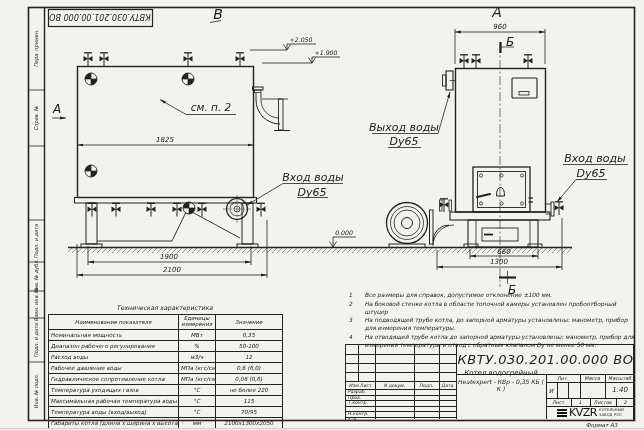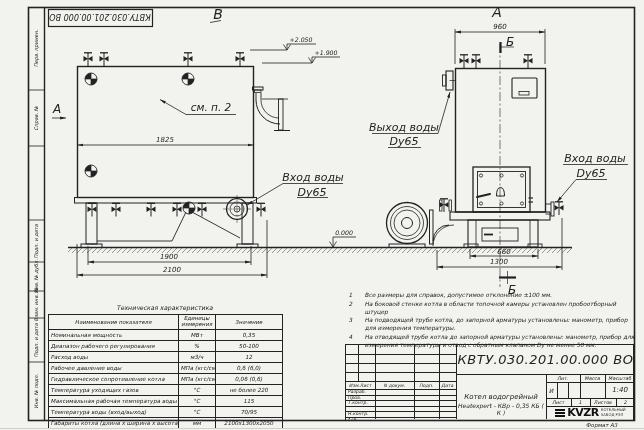--- a/index.html
+++ b/index.html
@@ -21,21 +21,21 @@
   .tb{position:absolute;left:345px;top:344px;width:289px;height:77px;border:1.4px solid #222;box-sizing:border-box;}
   .tb .hl{position:absolute;height:1px;background:#222;}
   .tb .vl{position:absolute;width:1px;background:#222;}
   .tb .cell{position:absolute;font-style:italic;overflow:hidden;display:flex;align-items:center;justify-content:center;text-align:center;}
   .tb .lft{justify-content:flex-start;padding-left:2px;}
   .desig{font-size:13px;letter-spacing:.5px;}
   .docname{flex-direction:column;line-height:1.25;}
   .logo{display:flex;align-items:center;gap:2px;}
   .logo-mark{width:10px;height:10px;background:#111;
      background-image:linear-gradient(#f2f2ee 1px,transparent 1px);background-size:10px 3px;}
-  .logo-word{font-weight:bold;font-style:normal;font-size:11px;letter-spacing:-0.5px;color:#111;}
+  .logo-word{font-weight:normal;font-style:normal;font-size:11px;letter-spacing:-0.5px;color:#111;}
   .logo-cap{font-size:3.8px;font-style:normal;line-height:1.15;text-align:left;color:#333;}
   .fmt{position:absolute;left:570px;top:422px;width:64px;font-size:5.5px;font-style:italic;text-align:center;}
   .pageedge{position:absolute;left:0;top:428px;width:644px;height:1px;background:#cfcfc9;}
 </style>
 </head>
 <body>
 
 <div class="canvas">
 
 <svg width="644" height="430" viewBox="0 0 644 430">
@@ -387,21 +387,21 @@
   <div class="cell" style="left:0;top:36px;width:29px;height:8px;font-size:4.6px">Изм.Лист</div>
   <div class="cell" style="left:29px;top:36px;width:39px;height:8px;font-size:4.6px">N докум.</div>
   <div class="cell" style="left:68px;top:36px;width:25px;height:8px;font-size:4.6px">Подп.</div>
   <div class="cell" style="left:93px;top:36px;width:17px;height:8px;font-size:4.6px">Дата</div>
   <div class="cell lft" style="left:0;top:44px;width:29px;height:5.5px;font-size:4.6px">Разраб.</div>
   <div class="cell lft" style="left:0;top:49.5px;width:29px;height:5.5px;font-size:4.6px">Пров.</div>
   <div class="cell lft" style="left:0;top:55px;width:29px;height:5.5px;font-size:4.6px">Т.контр.</div>
   <div class="cell lft" style="left:0;top:60.5px;width:29px;height:5.5px;font-size:4.6px"></div>
   <div class="cell lft" style="left:0;top:66px;width:29px;height:5.5px;font-size:4.6px">Н.контр.</div>
   <div class="cell lft" style="left:0;top:71.5px;width:29px;height:4.5px;font-size:4.6px">Утв.</div>
-  <div class="cell docname" style="left:110px;top:44px;width:90px;height:32px;font-size:7px">
+  <div class="cell docname" style="left:110px;top:20px;width:90px;height:32px;font-size:7px">
     <span>Котел водогрейный</span>
     <span style="font-size:6px">Heatexpert - КВр - 0,35 КБ ( К )</span>
   </div>
   <div class="cell" style="left:200px;top:29px;width:34px;height:8px;font-size:4.8px">Лит.</div>
   <div class="cell" style="left:234px;top:29px;width:25px;height:8px;font-size:4.8px">Масса</div>
   <div class="cell" style="left:259px;top:29px;width:30px;height:8px;font-size:4.8px">Масштаб</div>
   <div class="cell" style="left:200px;top:37px;width:11px;height:16px;font-size:6px">И</div>
   <div class="cell" style="left:259px;top:37px;width:30px;height:16px;font-size:7px">1:40</div>
   <div class="cell" style="left:200px;top:53px;width:25px;height:8px;font-size:4.8px">Лист</div>
   <div class="cell" style="left:225px;top:53px;width:19px;height:8px;font-size:4.8px">1</div>

